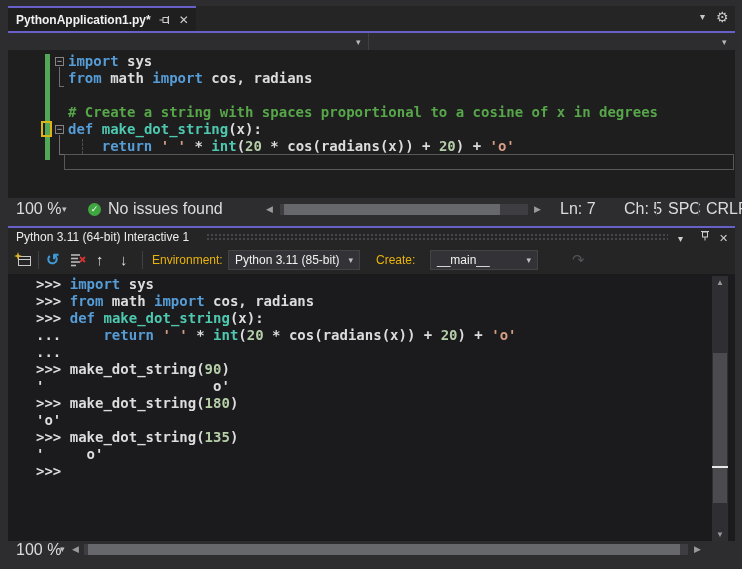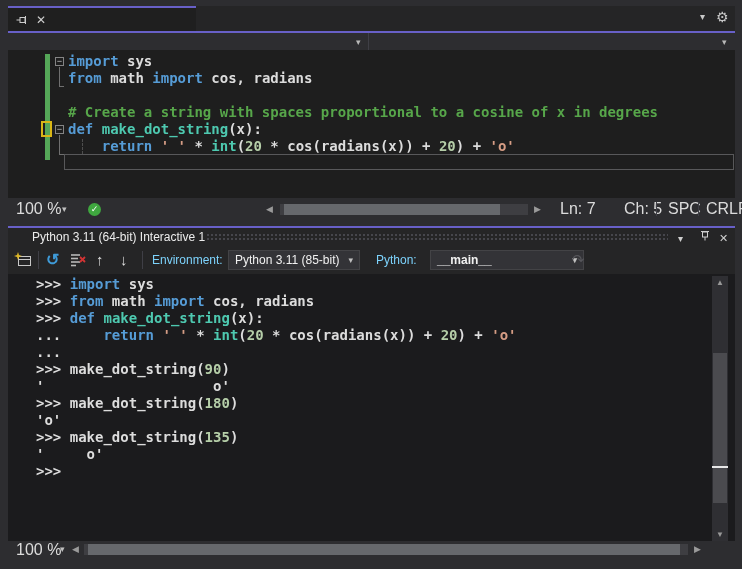--- a/index.html
+++ b/index.html
@@ -40,30 +40,30 @@
   .scroll-arrow{color:#9a9a9a;font-size:9px;}
   .htrack{background:#3e3e42;}
   .hthumb{background:#66686c;}
   .vsep{width:1px;height:14px;background:#3f3f46;top:202px;}
   .check-circle{left:88px;top:203px;width:13px;height:13px;border-radius:50%;background:#3fa73f;
                 color:#ffffff;font-size:9px;line-height:13px;text-align:center;}
 
   
   .accent2{left:8px;top:226px;width:727px;height:2px;background:#6860c8;}
   .titlebar{left:8px;top:228px;width:727px;height:18px;background:#252526;}
-  .title-text{left:32px;top:228px;height:18px;line-height:18px;font-size:12px;color:#ececec;white-space:nowrap;}
+  .title-text{left:16px;top:228px;height:18px;line-height:18px;font-size:12px;color:#ececec;white-space:nowrap;}
   .grip{left:206px;top:233px;width:462px;height:8px;
         background-image:radial-gradient(circle,#46464c 1px,transparent 1.2px);background-size:4px 4px;}
   .tb-icon{top:229px;color:#cfcfcf;font-size:11px;line-height:16px;}
   .toolbar{left:8px;top:246px;width:727px;height:28px;background:#252526;}
   .tool-sep{width:1px;height:18px;background:#3f3f46;top:251px;}
   .tool-glyph{top:249px;font-size:15px;color:#dcdcdc;line-height:22px;}
   .reset-glyph{color:#3f9bd8;font-weight:bold;font-size:16px;}
   .ghost-glyph{color:#55555a;font-size:15px;}
-  .tool-label{top:246px;height:28px;line-height:28px;font-size:12px;color:#7dd3fc;}
+  .tool-label{top:246px;height:28px;line-height:28px;font-size:12px;color:#eab308;}
   .combo{top:250px;height:20px;background:#333337;border:1px solid #434346;box-sizing:border-box;
          display:flex;align-items:center;justify-content:space-between;padding:0 6px;font-size:12px;color:#f1f1f1;}
   .combo .cv{white-space:nowrap;}
   .combo .ca{font-size:9px;color:#c0c0c0;margin-left:6px;}
   .console{left:8px;top:274px;width:727px;height:267px;background:#1b1b1d;}
   .console .code{position:absolute;left:28px;top:2px;}
   .vscroll{left:712px;top:276px;width:16px;height:268px;background:#2f2f33;}
   .vscroll .arr{position:absolute;left:0;width:16px;text-align:center;color:#989898;font-size:8px;}
   .vthumb{position:absolute;left:1px;top:77px;width:14px;height:150px;background:#4b4b4f;}
   .vmark{position:absolute;left:0;top:190px;width:16px;height:2px;background:#e8e8e8;}
@@ -72,20 +72,21 @@
   .chev{font-size:9px;color:#c0c0c0;}
 </style>
 </head>
 <body>
 
 <div class="screen">
 
   <div class="abs tabstrip"></div>
 
   <div class="abs tab">
+    <span class="tab-label">PythonApplication1.py*</span>
     <span class="tab-icon">
       <svg width="12" height="12" viewBox="0 0 12 12">
         <line x1="0.5" y1="6" x2="4" y2="6" stroke="#cccccc"></line>
         <rect x="4" y="3.5" width="5" height="5" fill="none" stroke="#cccccc"></rect>
         <line x1="9.5" y1="2" x2="9.5" y2="10" stroke="#cccccc"></line>
       </svg>
     </span>
     <span class="tab-close">✕</span>
   </div>
 
@@ -111,20 +112,21 @@
   <div class="abs foldtick" style="left:59px;top:154px;width:5px;"></div>
   <div class="abs indent-guide"></div>
 
   <div class="abs code mono" style="left:68px;top:53px;"><div class="code-line"><span class="tok-kw">import</span><span class="tok-txt"> sys</span></div><div class="code-line"><span class="tok-kw">from</span><span class="tok-txt"> math </span><span class="tok-kw">import</span><span class="tok-txt"> cos, radians</span></div><div class="code-line">&nbsp;</div><div class="code-line"><span class="tok-com"># Create a string with spaces proportional to a cosine of x in degrees</span></div><div class="code-line"><span class="tok-kw">def</span><span class="tok-txt"> </span><span class="tok-fn">make_dot_string</span><span class="tok-txt">(x):</span></div><div class="code-line"><span class="tok-txt">    </span><span class="tok-kw">return</span><span class="tok-txt"> </span><span class="tok-str">' '</span><span class="tok-txt"> * </span><span class="tok-fn">int</span><span class="tok-txt">(</span><span class="tok-num">20</span><span class="tok-txt"> * cos(radians(x)) + </span><span class="tok-num">20</span><span class="tok-txt">) + </span><span class="tok-str">'o'</span></div><div class="code-line">&nbsp;</div></div>
   <div class="abs current-line-box"></div>
 
   <div class="abs editor-status"></div>
   <span class="abs estat" style="left:16px;">100 %</span>
   <span class="abs estat chev" style="left:62px;">▾</span>
   <span class="abs check-circle">✓</span>
+  <span class="abs estat" style="left:108px;">No issues found</span>
   <span class="abs estat scroll-arrow" style="left:266px;">◀</span>
   <div class="abs htrack" style="left:280px;top:204px;width:248px;height:11px;"></div>
   <div class="abs hthumb" style="left:284px;top:204px;width:216px;height:11px;"></div>
   <span class="abs estat scroll-arrow" style="left:534px;">▶</span>
   <span class="abs estat" style="left:560px;">Ln: 7</span>
   <span class="abs estat" style="left:624px;">Ch: 5</span>
   <div class="abs vsep" style="left:656px;"></div>
   <span class="abs estat" style="left:668px;text-align:right;">SPC</span>
   <div class="abs vsep" style="left:698px;"></div>
   <span class="abs estat" style="left:706px;">CRLF</span>
@@ -168,22 +170,22 @@
     </svg>
   </span>
   <span class="abs tool-glyph" style="left:96px;">↑</span>
   <span class="abs tool-glyph" style="left:120px;">↓</span>
   <div class="abs tool-sep" style="left:142px;"></div>
   <span class="abs tool-label" style="left:152px;">Environment:</span>
   <div class="abs combo" style="left:228px;width:132px;">
     <span class="cv">Python 3.11 (85-bit)</span>
     <span class="ca">▾</span>
   </div>
-  <span class="abs tool-label" style="left:376px;">Python:</span>
-  <div class="abs combo" style="left:430px;width:154px;font-weight:bold;">
+  <span class="abs tool-label" style="left:376px;">Create:</span>
+  <div class="abs combo" style="left:430px;width:108px;">
     <span class="cv">__main__</span>
     <span class="ca">▾</span>
   </div>
   <span class="abs tool-glyph ghost-glyph" style="left:572px;">↷</span>
 
   <div class="abs console">
     <div class="code mono"><div class="code-line"><span class="tok-txt">&gt;&gt;&gt; </span><span class="tok-kw">import</span><span class="tok-txt"> sys</span></div><div class="code-line"><span class="tok-txt">&gt;&gt;&gt; </span><span class="tok-kw">from</span><span class="tok-txt"> math </span><span class="tok-kw">import</span><span class="tok-txt"> cos, radians</span></div><div class="code-line"><span class="tok-txt">&gt;&gt;&gt; </span><span class="tok-kw">def</span><span class="tok-txt"> </span><span class="tok-fn">make_dot_string</span><span class="tok-txt">(x):</span></div><div class="code-line"><span class="tok-txt">...     </span><span class="tok-kw">return</span><span class="tok-txt"> </span><span class="tok-str">' '</span><span class="tok-txt"> * </span><span class="tok-fn">int</span><span class="tok-txt">(</span><span class="tok-num">20</span><span class="tok-txt"> * cos(radians(x)) + </span><span class="tok-num">20</span><span class="tok-txt">) + </span><span class="tok-str">'o'</span></div><div class="code-line"><span class="tok-txt">...</span></div><div class="code-line"><span class="tok-txt">&gt;&gt;&gt; make_dot_string(</span><span class="tok-num">90</span><span class="tok-txt">)</span></div><div class="code-line"><span class="tok-txt">'                    o'</span></div><div class="code-line"><span class="tok-txt">&gt;&gt;&gt; make_dot_string(</span><span class="tok-num">180</span><span class="tok-txt">)</span></div><div class="code-line"><span class="tok-txt">'o'</span></div><div class="code-line"><span class="tok-txt">&gt;&gt;&gt; make_dot_string(</span><span class="tok-num">135</span><span class="tok-txt">)</span></div><div class="code-line"><span class="tok-txt">'     o'</span></div><div class="code-line"><span class="tok-txt">&gt;&gt;&gt;</span></div></div>
   </div>
 
   <div class="abs vscroll">

